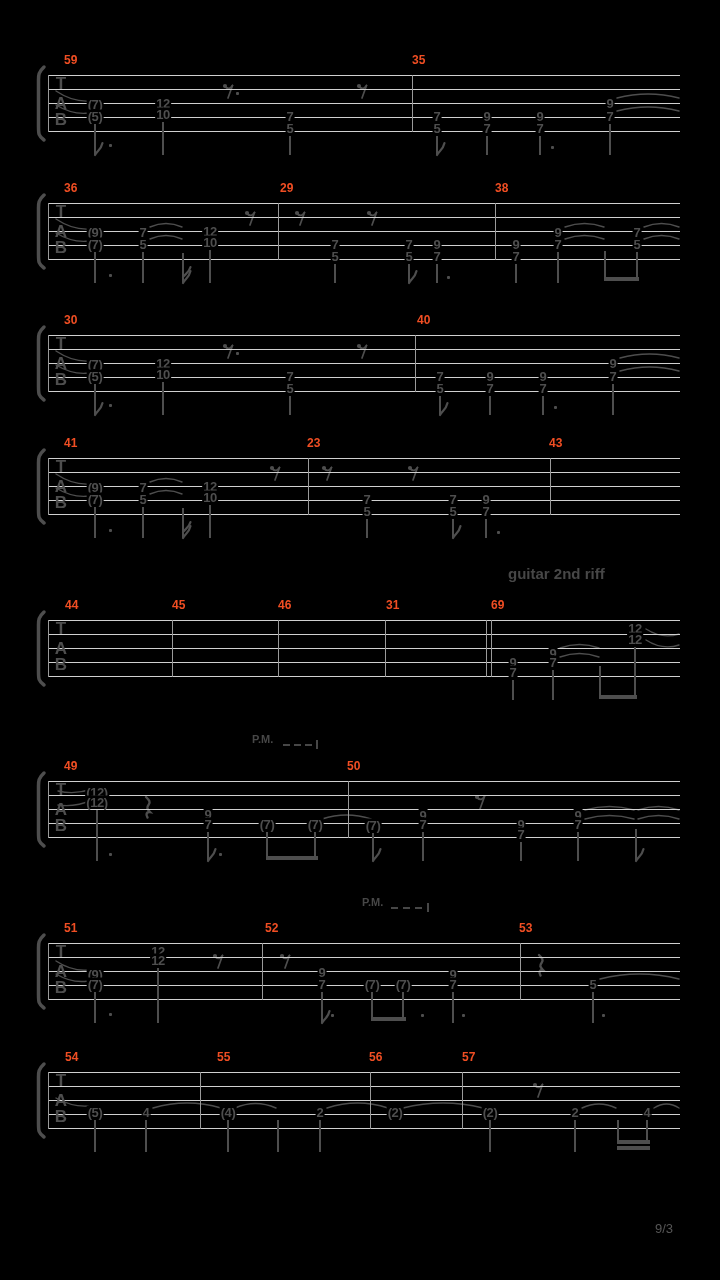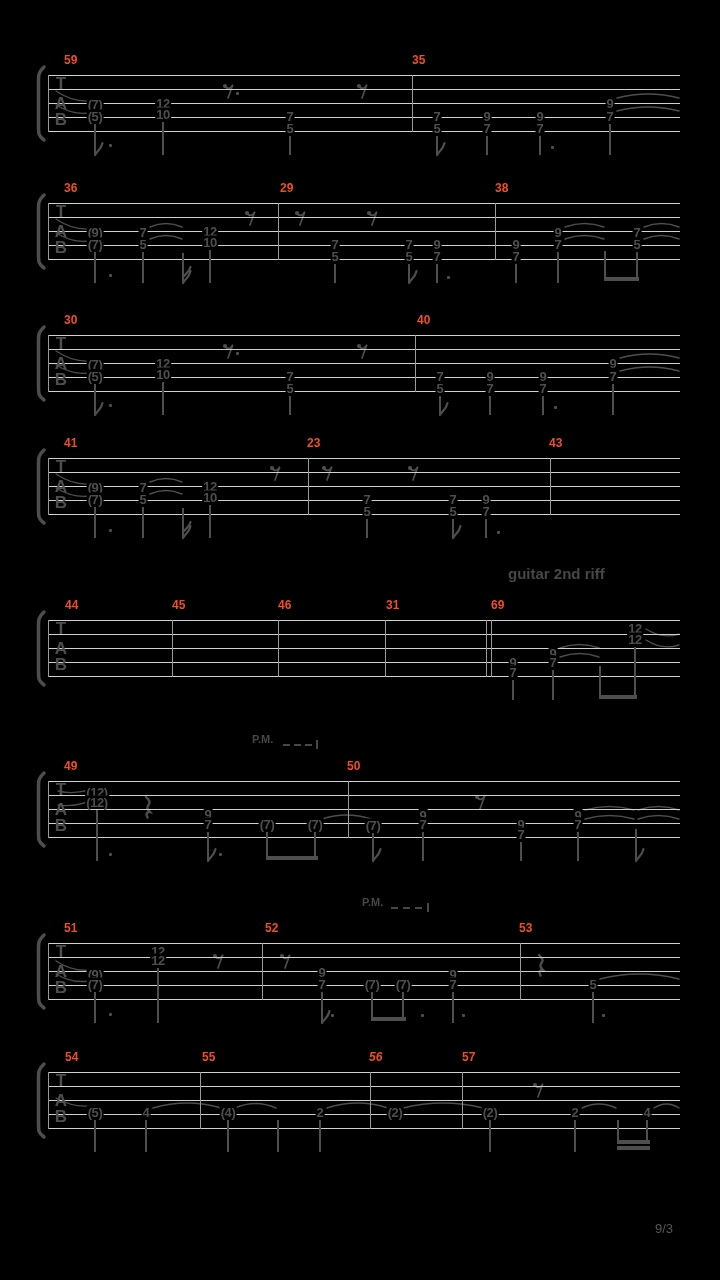--- a/index.html
+++ b/index.html
@@ -402,22 +402,22 @@
     <div class="staffline" style="left: 48px; top: 1114px; width: 632px;"></div>
     <div class="staffline" style="left: 48px; top: 1128px; width: 632px;"></div>
     <div class="barline" style="left: 48px; top: 1072px; height: 57px;"></div>
     <div class="barline" style="left: 200px; top: 1072px; height: 57px;"></div>
     <div class="barline" style="left: 370px; top: 1072px; height: 57px;"></div>
     <div class="barline" style="left: 462px; top: 1072px; height: 57px;"></div>
     <div class="tabletter" style="left: 61px; top: 1080px;">T</div>
     <div class="tabletter" style="left: 61px; top: 1100px;">A</div>
     <div class="tabletter" style="left: 61px; top: 1116px;">B</div>
     <div class="mnum" style="left: 67px; top: 1051px;">54</div>
-    <div class="mnum" style="left: 204px; top: 1051px;">55</div>
-    <div class="mnum" style="left: 371px; top: 1051px; font-style: italic;">56</div>
+    <div class="mnum" style="left: 219px; top: 1051px;">55</div>
+    <div class="mnum" style="left: 371px; top: 1051px;">56</div>
     <div class="mnum" style="left: 464px; top: 1051px;">57</div>
     <div class="beam" style="left: 617px; top: 1140px; width: 33px;"></div>
     <div class="beam" style="left: 617px; top: 1146px; width: 33px;"></div>
     <div class="stem" style="left: 94.25px; top: 1120px; height: 32px;"></div>
     <div class="num" style="left: 95px; top: 1112px;">(5)</div>
     <div class="stem" style="left: 145.25px; top: 1120px; height: 32px;"></div>
     <div class="num" style="left: 146px; top: 1112px;">4</div>
     <div class="stem" style="left: 227.25px; top: 1120px; height: 32px;"></div>
     <div class="num" style="left: 228px; top: 1112px;">(4)</div>
     <div class="stem" style="left: 277.25px; top: 1120px; height: 32px;"></div>

